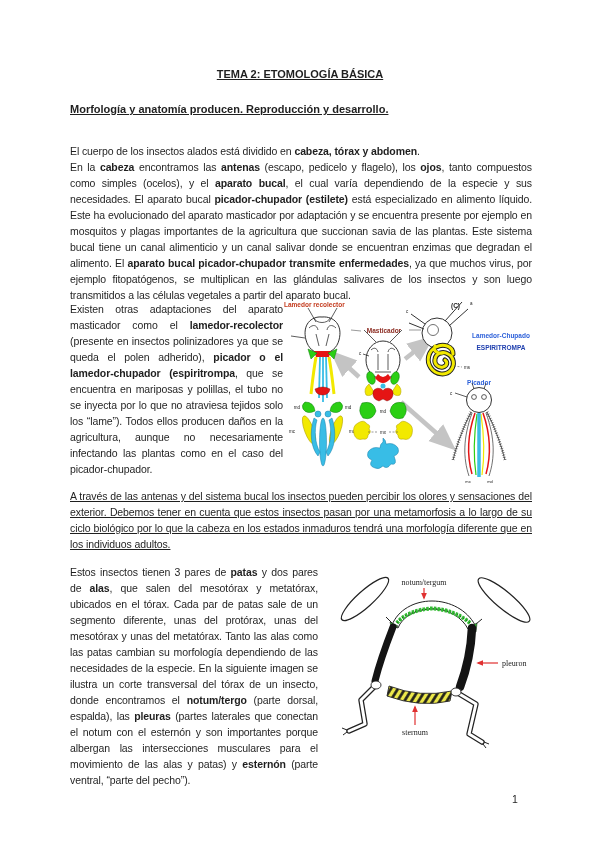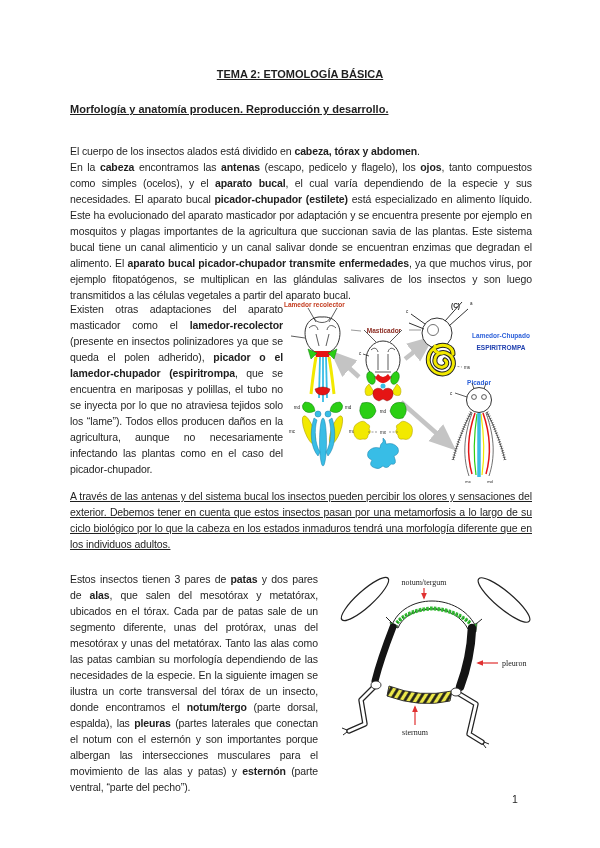--- a/index.html
+++ b/index.html
@@ -18,21 +18,21 @@
     font-size:11px; font-weight:bold; text-decoration:underline;
   }
   .doc-subtitle {
     top:103px; left:70px;
     font-size:11px; font-weight:bold; text-decoration:underline;
   }
   #p1   { left:70px;  top:131px; width:462px;margin-top:12px; }
   #sec2 { left:70px;  top:301px; width:213px; }
   #fig1 { left:283px; top:296px; width:265px; height:190px; }
   #p3   { left:70px;  top:488px; width:462px;text-decoration:underline; }
-  #sec4 { left:70px;  top:564px; width:248px;margin-top:7px; }
+  #sec4 { left:70px;  top:564px; width:248px; }
   #fig2 { left:332px; top:565px; width:226px; height:205px; }
   #pagenum { left:512px; top:793px; font-size:10.5px; color:#1f1f1f; }
   svg text { font-family:"Liberation Sans", sans-serif; }
   svg text.serif { font-family:"Liberation Serif", serif; }
 </style>
 </head>
 <body>
 
 <div class="page">
 

